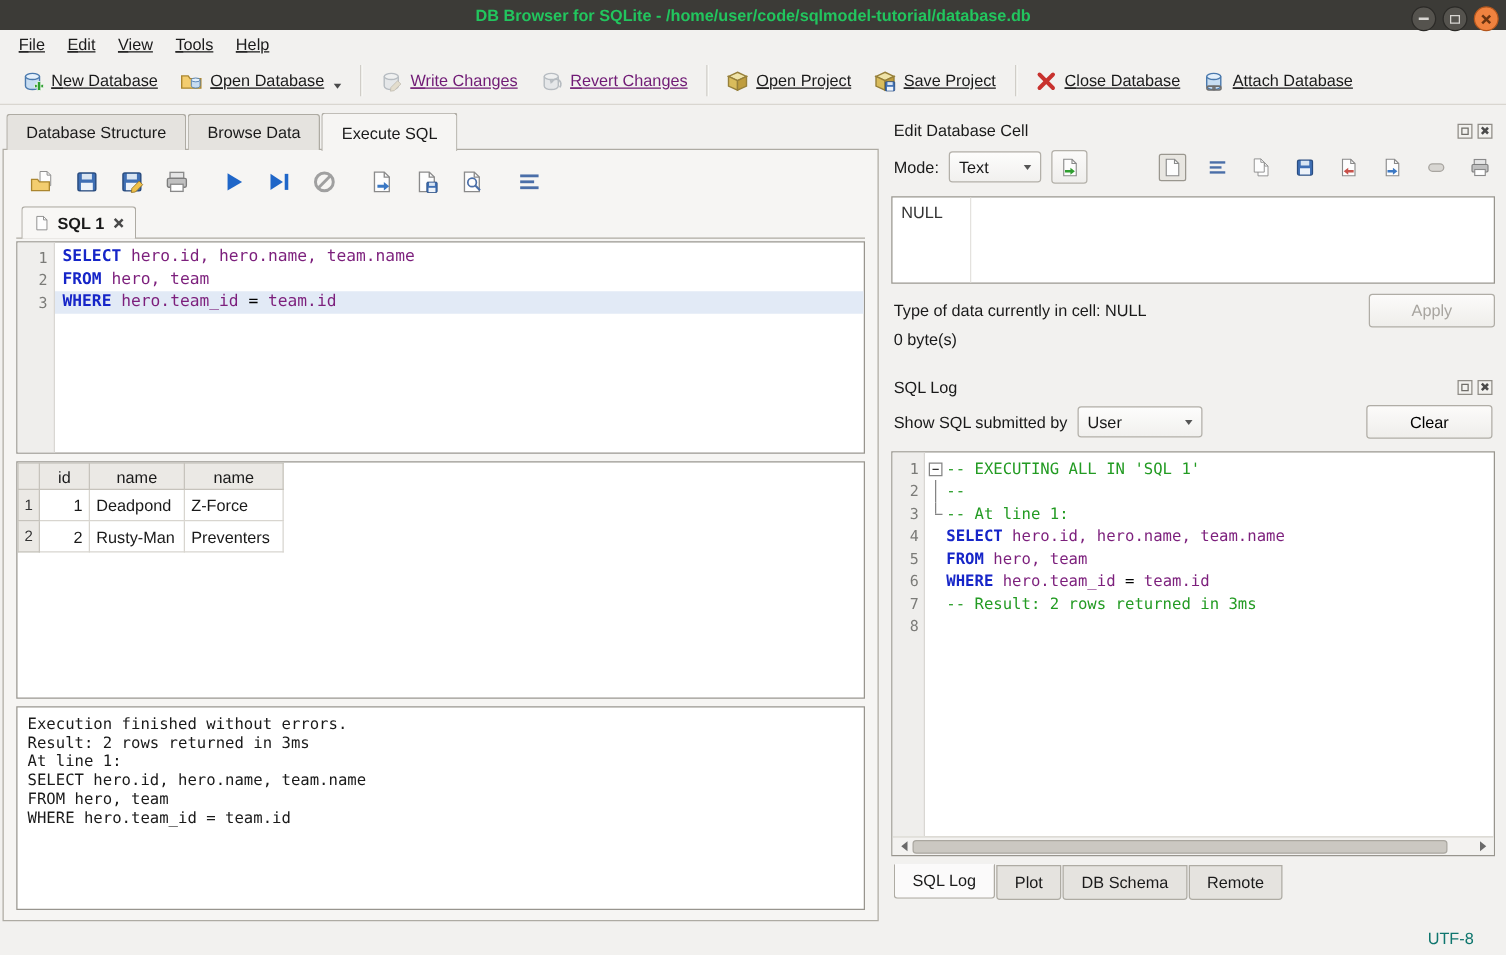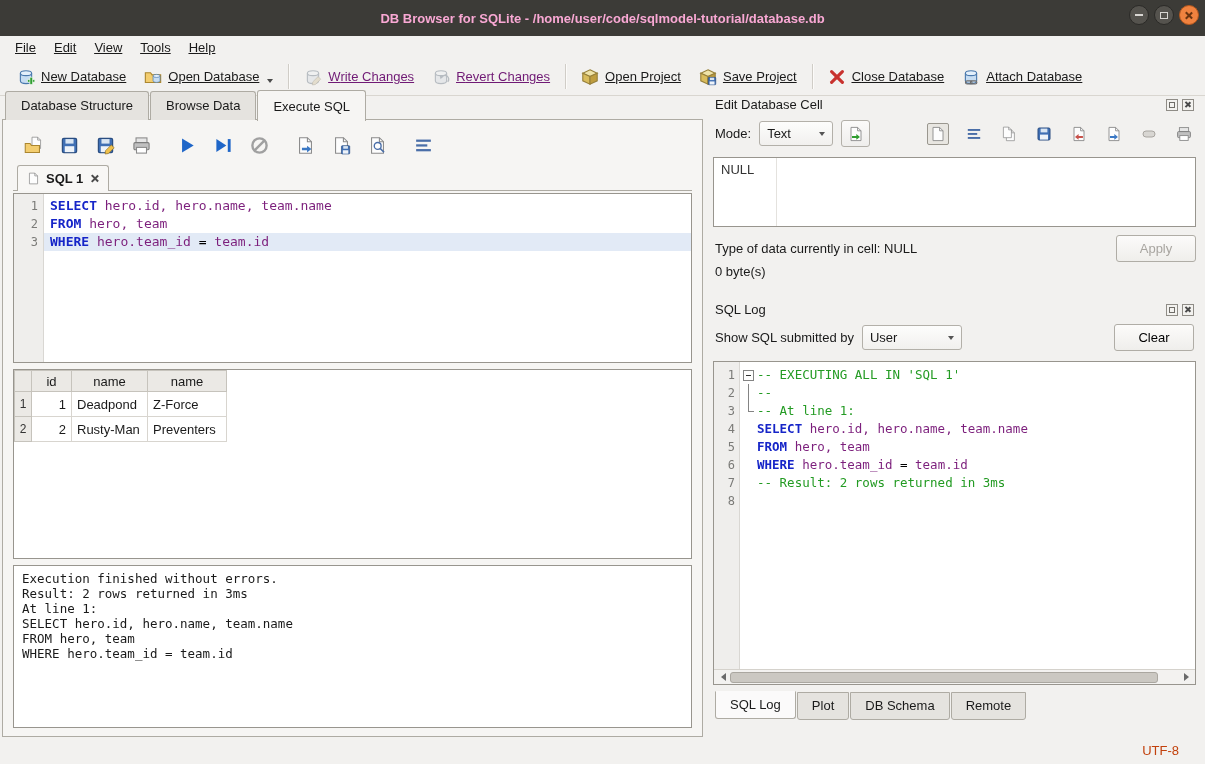--- a/index.html
+++ b/index.html
@@ -1,20 +1,20 @@
 <!DOCTYPE html>
 <html><head>
 <meta charset="utf-8">
 <style>
   * { box-sizing:border-box; margin:0; padding:0; }
   body { font-family:"Liberation Sans","DejaVu Sans",sans-serif; background:#444; }
   .app { position:relative; width:1205px; height:764px; background:#f2f1ef; overflow:hidden; font-size:13px; color:#1a1a1a; }
 
   
-  .titlebar { height:36px; background:#3c3b37; color:#f9a8d4; display:flex; align-items:center; justify-content:center; position:relative; font-weight:bold; }
+  .titlebar { height:24px; background:#3c3b37; color:#22c55e; display:flex; align-items:center; justify-content:center; position:relative; font-weight:bold; }
   .winbtns { position:absolute; right:6px; top:5px; display:flex; gap:5px; }
   .winbtn { width:20px; height:20px; border-radius:50%; display:flex; align-items:center; justify-content:center; }
   .wb-dark { background:#55534e; border:1px solid #2b2a27; }
   .wb-close { background:#f0823f; border:1px solid #b4571d; }
   .glyph-min { width:8px; height:2px; background:#d8d6d2; }
   .glyph-max { width:8px; height:7px; border:1.5px solid #d8d6d2; }
   .x-icon { position:relative; width:10px; height:10px; }
   .x-icon::before,.x-icon::after { content:""; position:absolute; left:4.4px; top:0.6px; width:1.7px; height:9px; background:#6b3410; }
   .x-icon::before { transform:rotate(45deg); } .x-icon::after { transform:rotate(-45deg); }
   .x-dark::before,.x-dark::after { background:#4a4a4a; width:1.5px; }
@@ -86,21 +86,21 @@
   .w74 { width:74px; } .w100 { width:100px; }
   .ibtn { width:29px; height:27px; border:1px solid #b3b0a9; border-radius:3px; background:linear-gradient(#fbfaf9,#efeeec); display:flex; align-items:center; justify-content:center; }
   .cell-icons { margin-left:auto; display:flex; align-items:center; gap:15px; }
   .cbtn { display:flex; align-items:center; justify-content:center; background:transparent; border:none; padding:2px; }
   .cbtn.active { border:1px solid #9a978f; background:#e8e6e1; border-radius:2px; }
 
   .cell-box { height:70px; border:1px solid #98958e; background:#fff; position:relative; padding:4px 7px; }
   .cell-box::after { content:""; position:absolute; left:62px; top:0; bottom:0; border-left:1px solid #e4e2de; }
   .type-sec { position:relative; padding:12px 2px 10px 2px; }
   .type-line { padding:2px 0 6px 0; }
-  .btn { height:27px; width:80px; border:1px solid #b0ada6; border-radius:3px; background:linear-gradient(#fcfbfa,#efeeeb); display:flex; align-items:center; justify-content:center; font:inherit;margin-left:45px; }
+  .btn { height:27px; width:101px; border:1px solid #b0ada6; border-radius:3px; background:linear-gradient(#fcfbfa,#efeeeb); display:flex; align-items:center; justify-content:center; font:inherit;margin-left:45px; }
   .btn.disabled { color:#a8a5a0; }
   .apply-pos { position:absolute; right:0; top:8px; }
 
   .filter-row { display:flex; align-items:center; gap:8px; padding:3px 2px 10px 2px; }
 
   .log-box { height:324px; border:1px solid #98958e; background:#fff; position:relative; display:flex; flex-direction:column; overflow:hidden; }
   .log-lines { flex:1; position:relative; padding-top:4px; }
   .log-gbg { position:absolute; left:0; top:0; bottom:0; width:26px; background:#efeeec; border-right:1px solid #d9d7d3; }
   .log-row { display:flex; height:18px; position:relative; z-index:1; font-size:12.5px; line-height:18px; }
   .log-num { width:26px; flex:0 0 26px; text-align:right; padding-right:5px; color:#7b7b78; font-size:12px; }
@@ -116,21 +116,21 @@
   .sb-btn { width:14px; height:13px; display:flex; align-items:center; justify-content:center; }
   .tri-left { width:0; height:0; border-top:4px solid transparent; border-bottom:4px solid transparent; border-right:5px solid #6a6a6a; }
   .tri-right { width:0; height:0; border-top:4px solid transparent; border-bottom:4px solid transparent; border-left:5px solid #6a6a6a; }
   .sb-thumb { width:428px; height:11px; background:#cbc8c2; border:1px solid #aaa7a0; border-radius:3px; }
   .sb-gap { flex:1; }
 
   .bottom-tabs { display:flex; align-items:flex-start; gap:1px; padding:7px 0 0 2px; }
   .btab { padding:5px 14px 6px; background:#e5e3df; border:1px solid #aeaba3; border-radius:0 0 3px 3px; cursor:default; }
   .btab.active { background:#fbfafa; border-top-color:#fbfafa; margin-top:-1px; }
 
-  .statusbar { position:absolute; left:0; right:0; bottom:0; height:27px; display:flex; align-items:center; justify-content:flex-end; padding-right:26px; color:#c2410c; }
+  .statusbar { position:absolute; left:0; right:0; bottom:0; height:27px; display:flex; align-items:center; justify-content:flex-end; padding-right:26px; color:#0f766e; }
 </style>
 </head>
 <body>
 
 <svg width="0" height="0" style="position:absolute" aria-hidden="true">
 <defs>
   <g id="sym-db">
     <path d="M3 4.6 V11.4 C3 12.8 5.2 13.9 8 13.9 C10.8 13.9 13 12.8 13 11.4 V4.6" fill="#c7ddf2" stroke="#4a79ad"></path>
     <ellipse cx="8" cy="4.6" rx="5" ry="2.2" fill="#e4f0fb" stroke="#4a79ad"></ellipse>
   </g>

